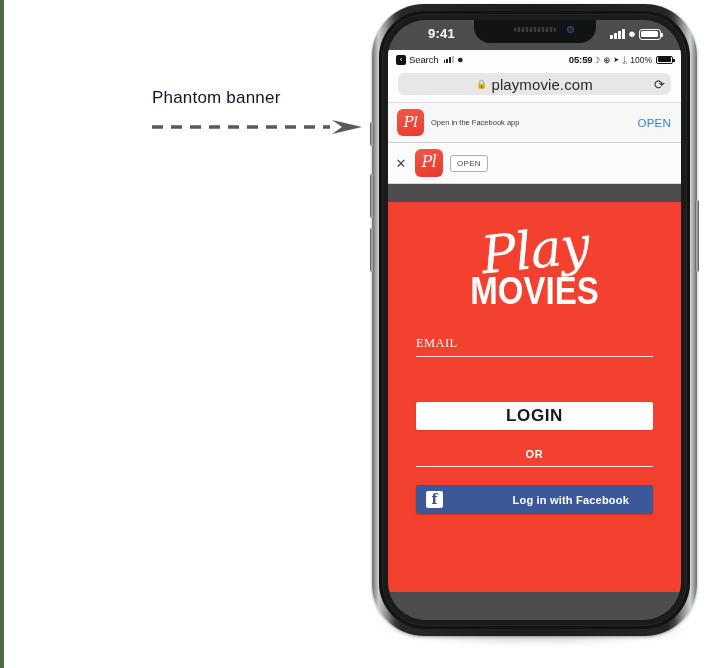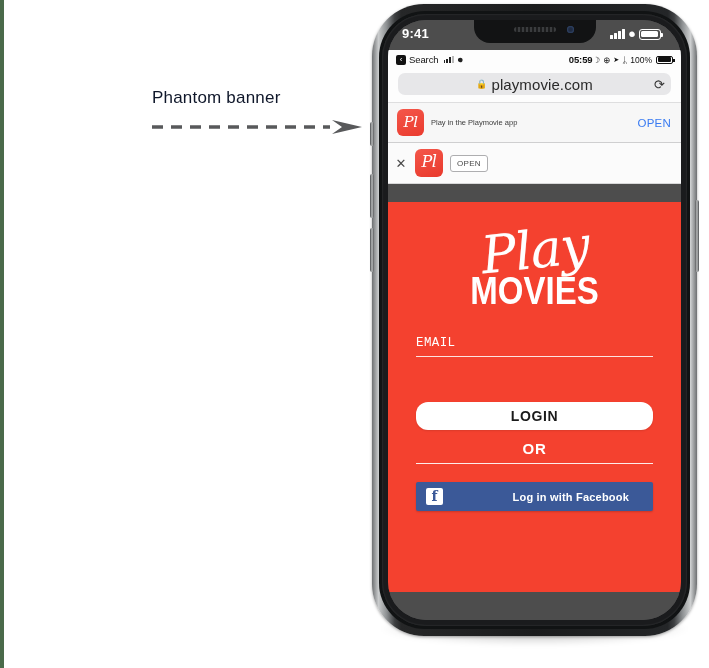--- a/index.html
+++ b/index.html
@@ -153,21 +153,21 @@
     left: 50%;
     margin-left: 32px;
     top: 6px;
     width: 7px; height: 7px;
     border-radius: 50%;
     background: #1f2a40;
     box-shadow: inset 0 0 2px #4a6ea8;
   }
   .ios-time {
     position: absolute;
-    left: 14px; top: 6px;
+    left: 40px; top: 6px;
     color: #fff;
     font-size: 13px;
     font-weight: bold;
     letter-spacing: .2px;
   }
   .ios-right {
     position: absolute;
     right: 20px; top: 8px;
     display: flex;
     align-items: center;
@@ -441,40 +441,40 @@
     z-index: 1;
   }
 
   .field {
     border: 0;
     border-bottom: 1px solid rgba(255,255,255,.85);
     background: transparent;
     width: 100%;
     height: 27px;
     color: #fff;
-    font-family: Liberation Mono, monospace;
+    font-family: Liberation Serif, serif;
     font-size: 12.5px;
     letter-spacing: .4px;
     outline: none;
     display: block;
   }
   .field::placeholder { color: #ffffff; opacity: 1; }
   .field-gap { height: 13px; }
 
   .login-btn {
     margin-top: 32px;
     width: 100%;
     height: 28px;
     background: #fff;
     border: 0;
-    border-radius: 12px;
+    border-radius: 2px;
     color: #1a1a1a;
     font-family: "Liberation Sans", sans-serif;
     font-weight: bold;
-    font-size: 14px;
+    font-size: 17px;
     letter-spacing: .6px;
     cursor: pointer;
     box-shadow: 0 1px 2px rgba(0,0,0,.10);
   }
 
   .remember {
     margin-top: 18px;
     display: flex;
     align-items: center;
     gap: 5px;
@@ -482,25 +482,25 @@
     font-size: 8.5px;
     letter-spacing: .35px;
   }
   .remember .box {
     width: 7px; height: 7px;
     border: 1px solid #fff;
     flex: 0 0 auto;
   }
 
   .or-row {
-    margin-top: 10px;
+    margin-top: 18px;
     text-align: center;
     color: #fff;
     font-weight: bold;
-    font-size: 15px;
+    font-size: 11px;
     letter-spacing: .8px;
   }
   .or-line {
     margin-top: 6px;
     height: 1px;
     background: rgba(255,255,255,.9);
   }
 
   .fb-btn {
     margin-top: 18px;
@@ -622,21 +622,21 @@
           <span class="url-text">playmovie.com</span>
         </div>
         <span class="reload-icon">⟳</span>
       </div>
 
       <div class="banner1">
         <div class="appicon">
           <span>Pl</span>
         </div>
         <div class="b1-text">
-          <div class="b1-sub">Play in the Playmovie app</div>
+          <div class="b1-sub">Open in the Facebook app</div>
         </div>
         <div class="b1-open">OPEN</div>
       </div>
 
       <div class="banner2">
         <div class="b2-close">✕</div>
         <div class="appicon2">
           <span>Pl</span>
         </div>
         <div class="b2-open">OPEN</div>

